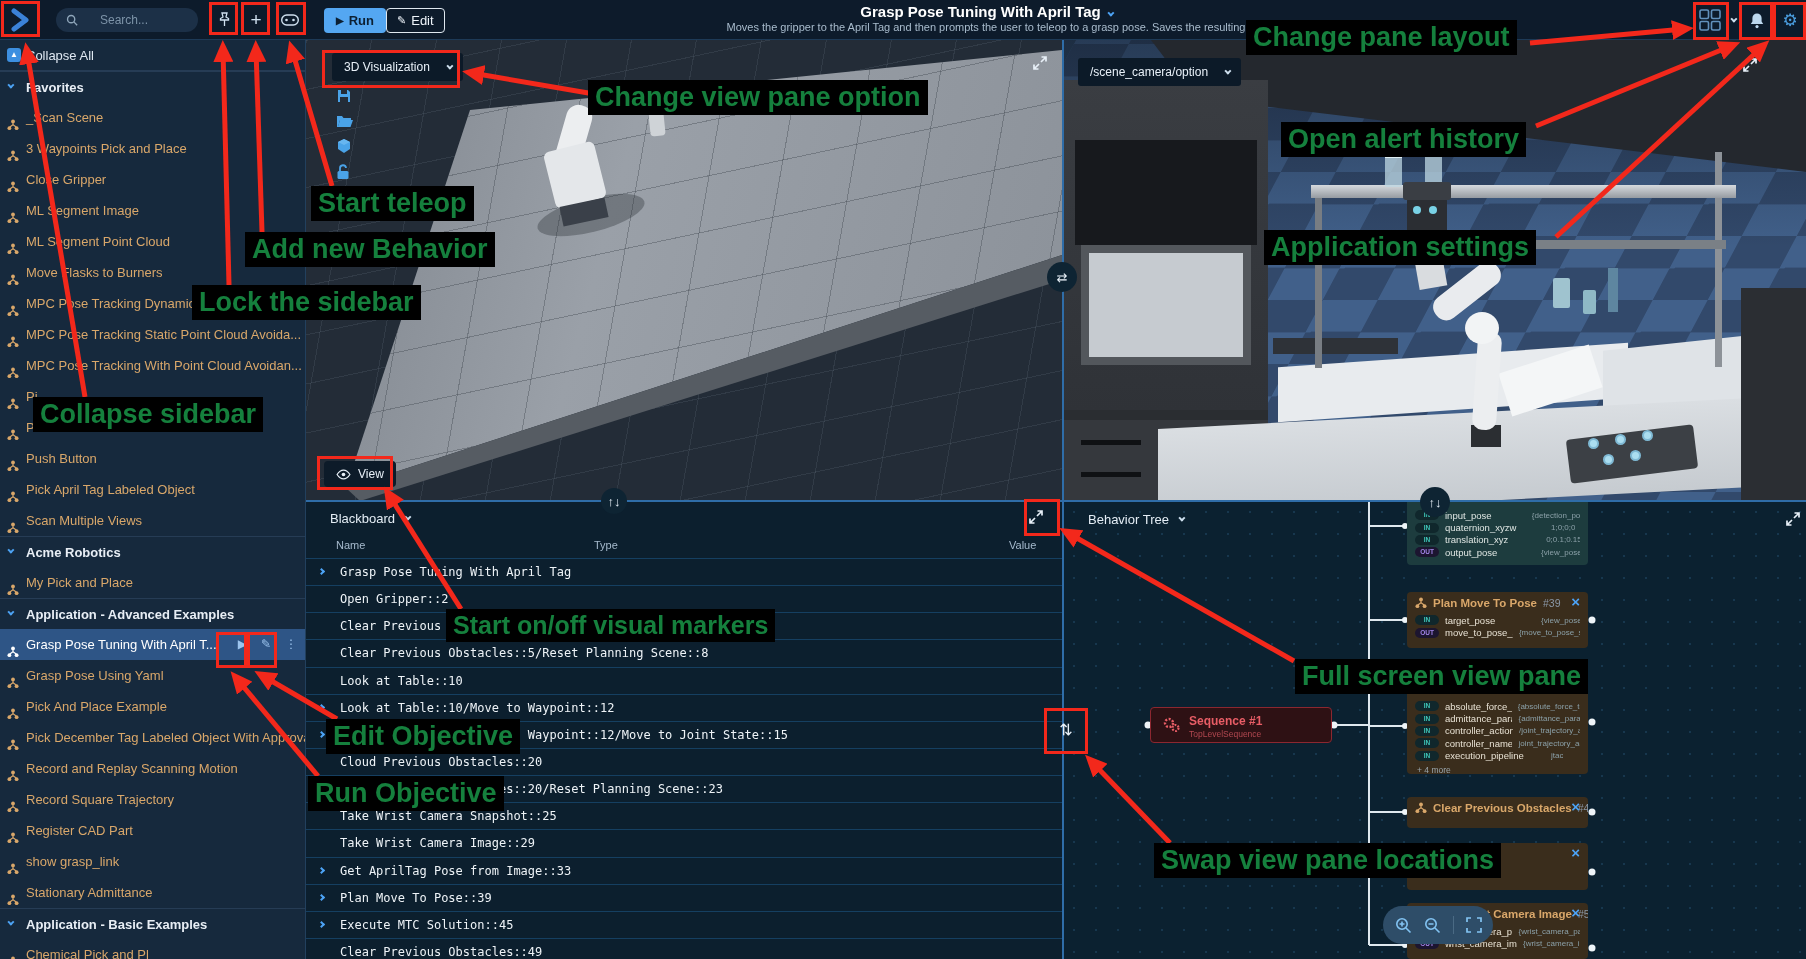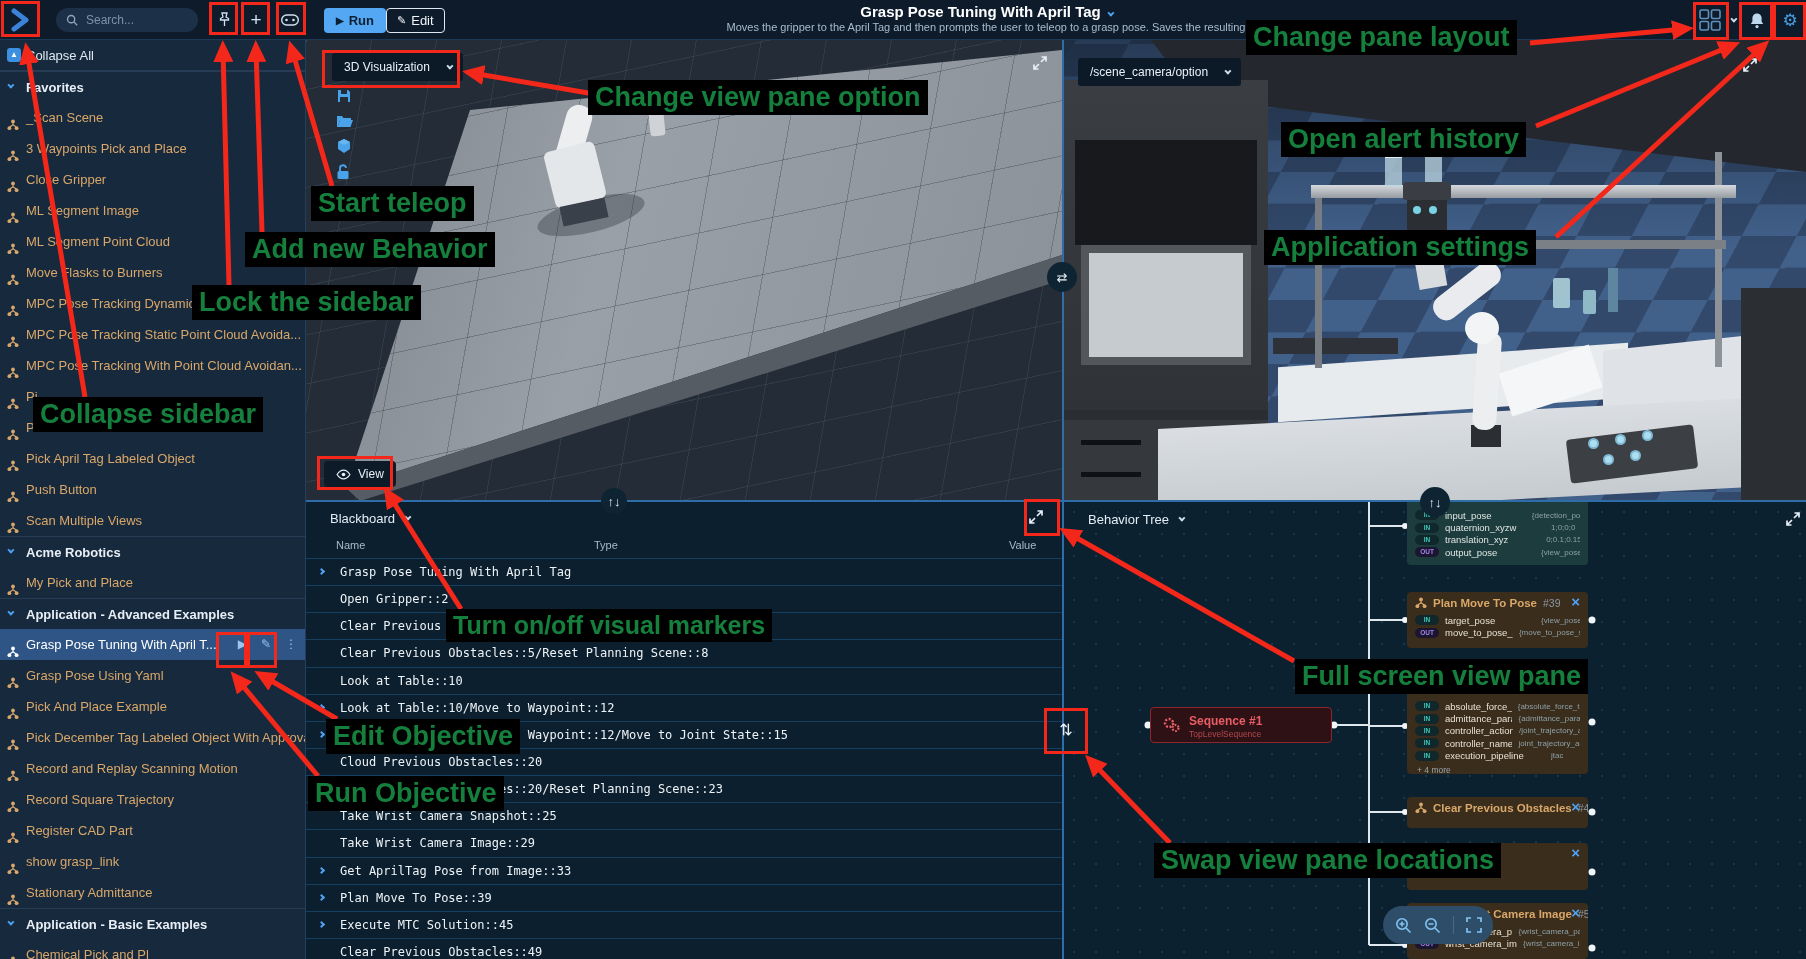--- a/index.html
+++ b/index.html
@@ -3,21 +3,21 @@
 <meta charset="utf-8">
 <style>
   * { margin:0; padding:0; box-sizing:border-box; }
   html,body { background:#060d16; }
   body { font-family:"Liberation Sans", sans-serif; }
   #app { position:relative; width:1806px; height:959px; background:#0a1624; overflow:hidden; }
 
   
   #topbar { position:absolute; left:0; top:0; width:1806px; height:40px; background:#0d1b2b; border-bottom:1px solid #1d3a57; z-index:20; }
   #logo { position:absolute; left:4px; top:5px; width:32px; height:30px; display:flex; align-items:center; justify-content:center; }
-  #search { position:absolute; left:56px; top:8px; width:142px; height:24px; background:#1c3047; border-radius:12px; display:flex; align-items:center; gap:8px; padding:0 10px; }
+  #search { position:absolute; left:56px; top:8px; width:142px; height:24px; background:#1c3047; border-radius:12px; display:flex; align-items:center; gap:22px; padding:0 10px; }
   #search span { color:#7d93a8; font-size:12px; }
   .tb-btn { position:absolute; top:6px; width:26px; height:27px; display:flex; align-items:center; justify-content:center; color:#cfe0ef; }
   #btn-pin { left:211px; } #btn-add { left:243px; font-size:19px; } #btn-teleop { left:277px; }
   #btn-run { position:absolute; left:324px; top:8px; height:25px; padding:0 12px; background:#54a7f2; border-radius:4px; color:#0c2033; font-weight:bold; font-size:13px; display:flex; align-items:center; gap:5px; }
   #btn-edit { position:absolute; left:386px; top:8px; height:25px; padding:0 10px; border:1px solid #dfe8f0; border-radius:4px; color:#eef4fa; font-size:13px; display:flex; align-items:center; gap:5px; }
   #title-wrap { position:absolute; left:986px; top:3px; transform:translateX(-50%); text-align:center; width:700px; }
   #title { color:#fff; font-weight:bold; font-size:15px; white-space:nowrap; }
   #title .chev { margin-left:6px; }
   #subtitle { color:#a9bccd; font-size:11px; margin-top:1px; white-space:nowrap; overflow:hidden; }
   .tb-right { position:absolute; top:8px; display:flex; align-items:center; justify-content:center; width:28px; height:24px; }
@@ -256,27 +256,27 @@
               <circle cx="6" cy="2.4" r="1.9"></circle>
               <circle cx="2.4" cy="9.2" r="1.9"></circle>
               <circle cx="9.6" cy="9.2" r="1.9"></circle>
               <path d="M6 3.5v2.2M6 5.7 2.8 8M6 5.7 9.2 8" stroke="currentColor" stroke-width="1.2" fill="none"></path>
             </svg></span><span>Pick All Pill Bottles</span></div>
         <div class="srow item"><span class="ico"><svg width="12" height="12" viewBox="0 0 12 12" fill="currentColor">
               <circle cx="6" cy="2.4" r="1.9"></circle>
               <circle cx="2.4" cy="9.2" r="1.9"></circle>
               <circle cx="9.6" cy="9.2" r="1.9"></circle>
               <path d="M6 3.5v2.2M6 5.7 2.8 8M6 5.7 9.2 8" stroke="currentColor" stroke-width="1.2" fill="none"></path>
+            </svg></span><span>Push Button</span></div>
+        <div class="srow item"><span class="ico"><svg width="12" height="12" viewBox="0 0 12 12" fill="currentColor">
+              <circle cx="6" cy="2.4" r="1.9"></circle>
+              <circle cx="2.4" cy="9.2" r="1.9"></circle>
+              <circle cx="9.6" cy="9.2" r="1.9"></circle>
+              <path d="M6 3.5v2.2M6 5.7 2.8 8M6 5.7 9.2 8" stroke="currentColor" stroke-width="1.2" fill="none"></path>
             </svg></span><span>Pick April Tag Labeled Object</span></div>
-        <div class="srow item"><span class="ico"><svg width="12" height="12" viewBox="0 0 12 12" fill="currentColor">
-              <circle cx="6" cy="2.4" r="1.9"></circle>
-              <circle cx="2.4" cy="9.2" r="1.9"></circle>
-              <circle cx="9.6" cy="9.2" r="1.9"></circle>
-              <path d="M6 3.5v2.2M6 5.7 2.8 8M6 5.7 9.2 8" stroke="currentColor" stroke-width="1.2" fill="none"></path>
-            </svg></span><span>Push Button</span></div>
         <div class="srow item"><span class="ico"><svg width="12" height="12" viewBox="0 0 12 12" fill="currentColor">
               <circle cx="6" cy="2.4" r="1.9"></circle>
               <circle cx="2.4" cy="9.2" r="1.9"></circle>
               <circle cx="9.6" cy="9.2" r="1.9"></circle>
               <path d="M6 3.5v2.2M6 5.7 2.8 8M6 5.7 9.2 8" stroke="currentColor" stroke-width="1.2" fill="none"></path>
             </svg></span><span>Scan Multiple Views</span></div>
         <div class="srow section"><span class="ico chev blue sm" style="top:12px;"></span><span>Acme Robotics</span></div>
         <div class="srow item"><span class="ico"><svg width="12" height="12" viewBox="0 0 12 12" fill="currentColor">
               <circle cx="6" cy="2.4" r="1.9"></circle>
               <circle cx="2.4" cy="9.2" r="1.9"></circle>
@@ -693,21 +693,21 @@
   </div>
 
   <div class="ann a0">Change pane layout</div>
   <div class="ann a1">Open alert history</div>
   <div class="ann a2">Application settings</div>
   <div class="ann a3">Change view pane option</div>
   <div class="ann a4">Start teleop</div>
   <div class="ann a5">Add new Behavior</div>
   <div class="ann a6">Lock the sidebar</div>
   <div class="ann a7">Collapse sidebar</div>
-  <div class="ann a8">Turn on/off visual markers</div>
+  <div class="ann a8">Start on/off visual markers</div>
   <div class="ann a9">Full screen view pane</div>
   <div class="ann a10">Edit Objective</div>
   <div class="ann a11">Run Objective</div>
   <div class="ann a12">Swap view pane locations</div>
 
   <div class="rbox" style="left:1px;top:1px;width:39px;height:36px;"></div>
   <div class="rbox" style="left:209px;top:2px;width:29px;height:33px;"></div>
   <div class="rbox" style="left:241px;top:2px;width:29px;height:33px;"></div>
   <div class="rbox" style="left:276px;top:2px;width:30px;height:33px;"></div>
   <div class="rbox" style="left:1693px;top:2px;width:36px;height:38px;"></div>

